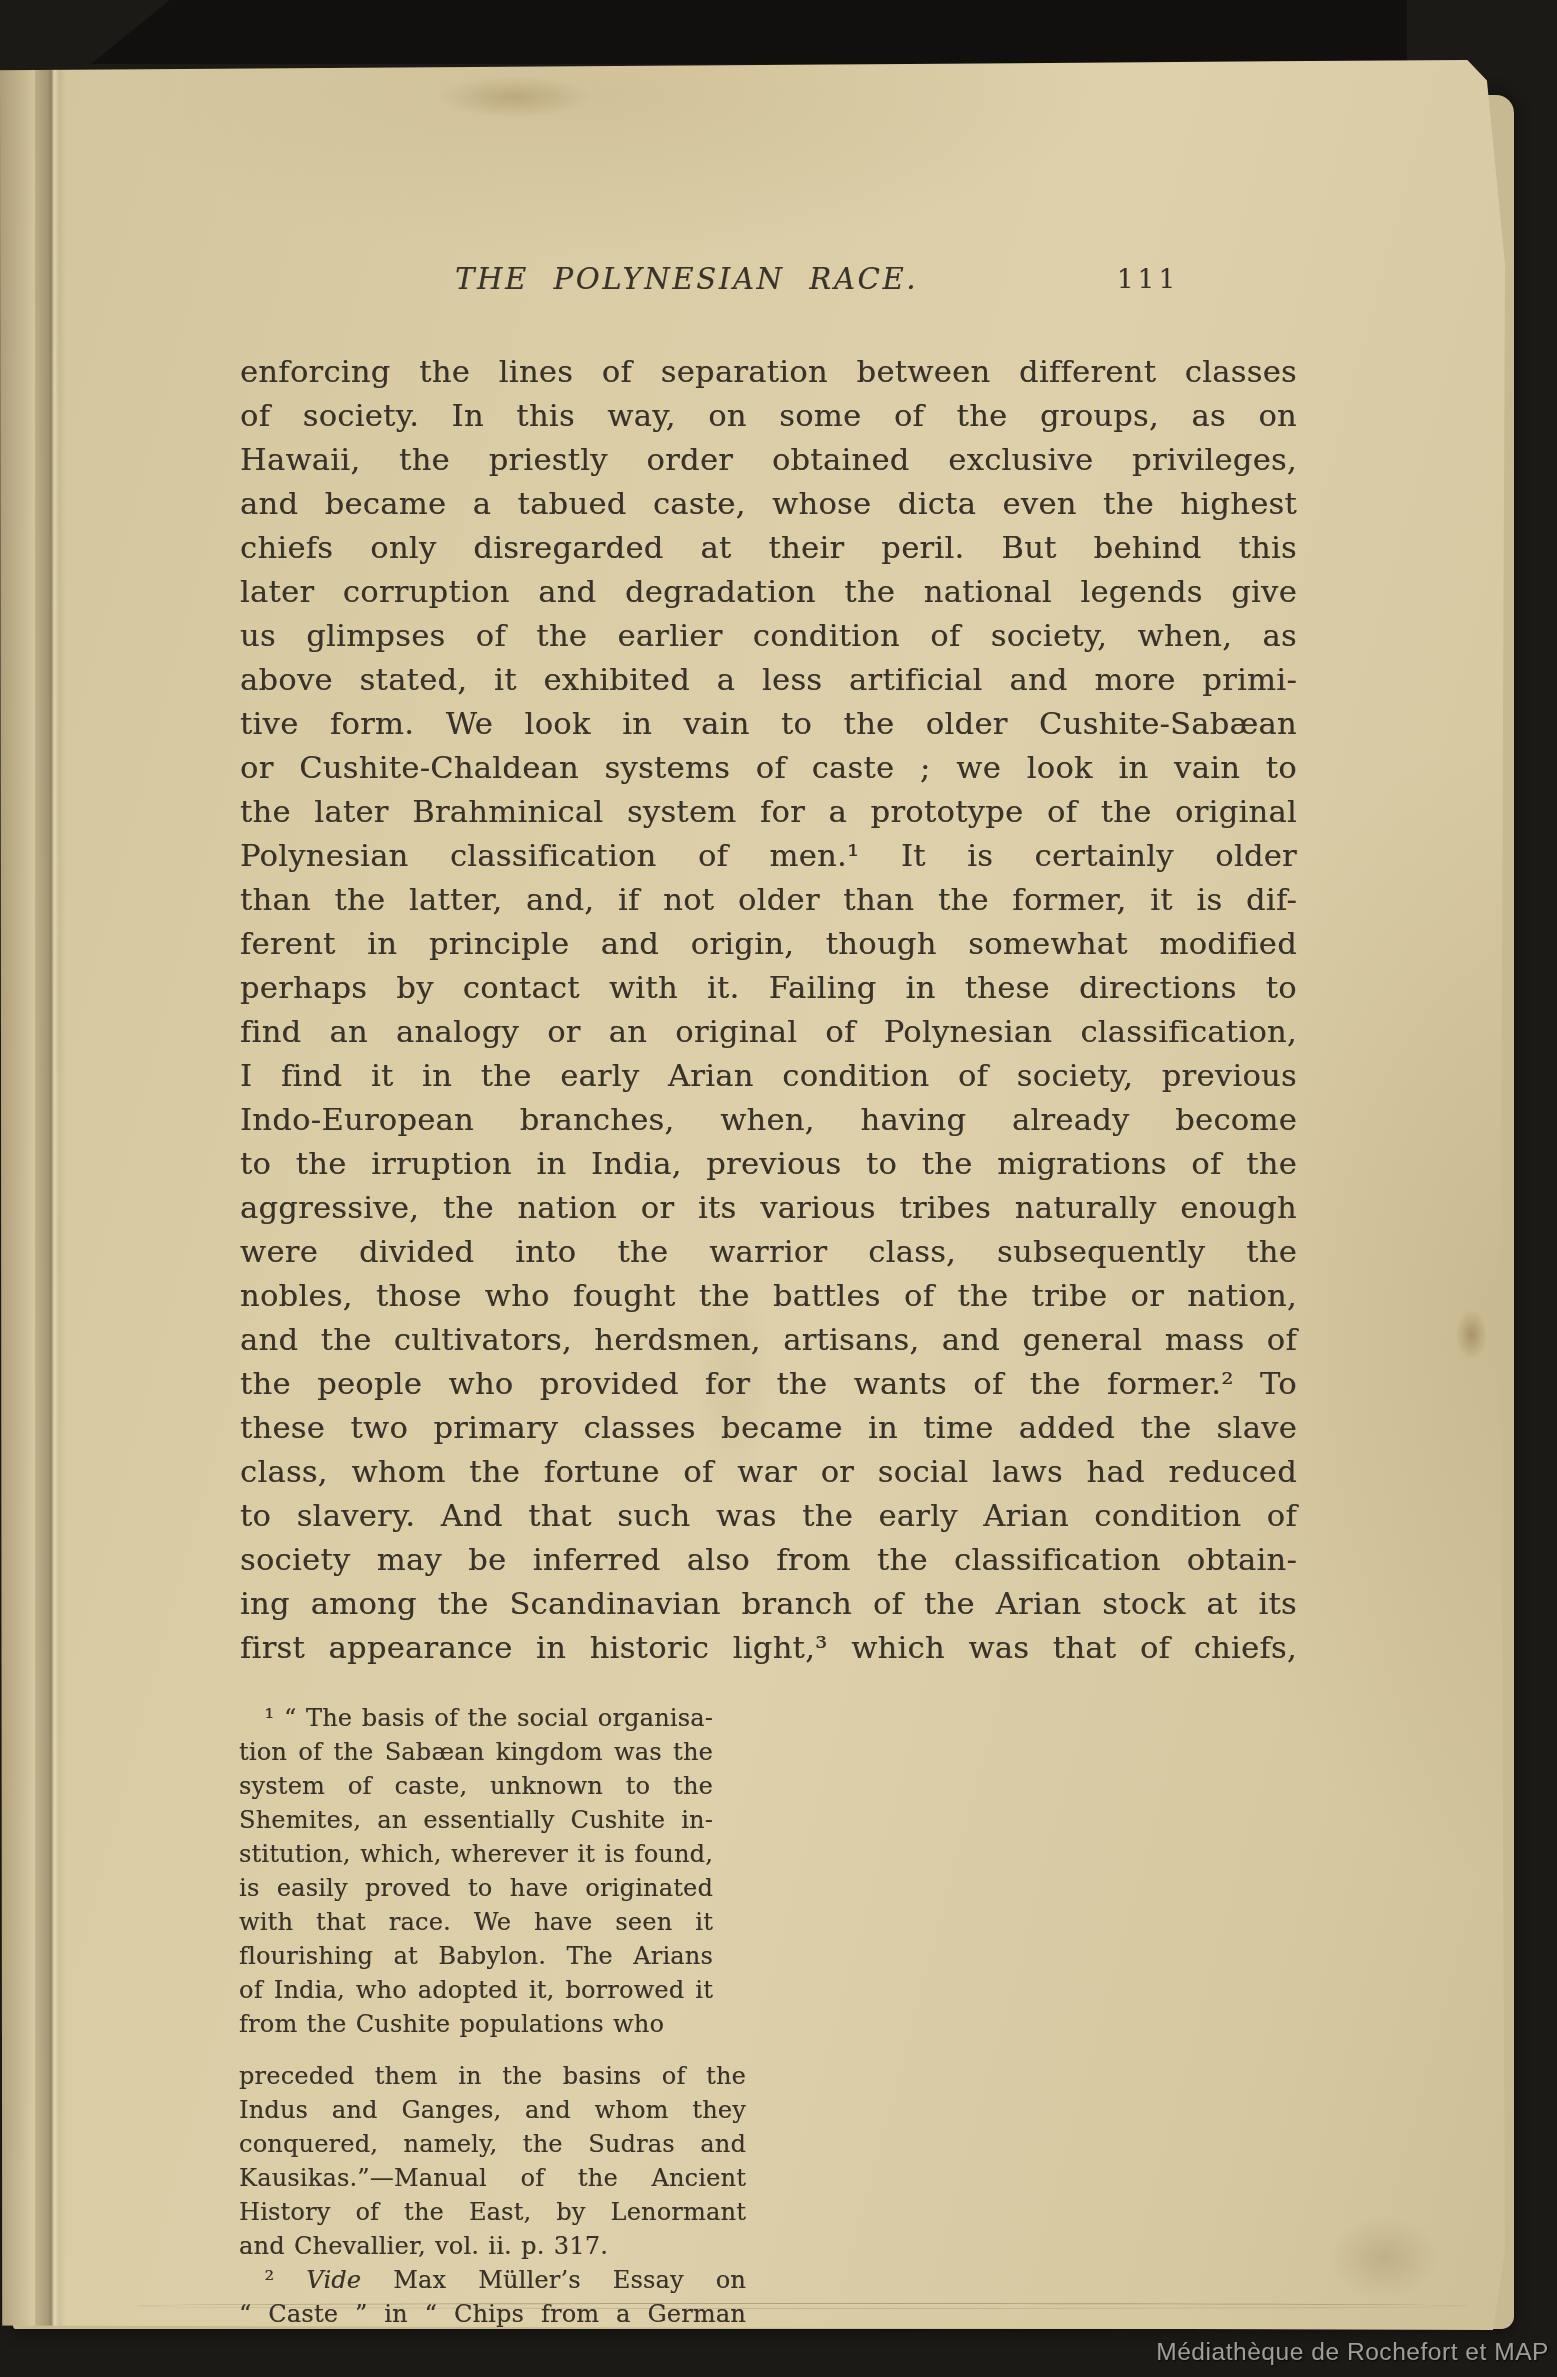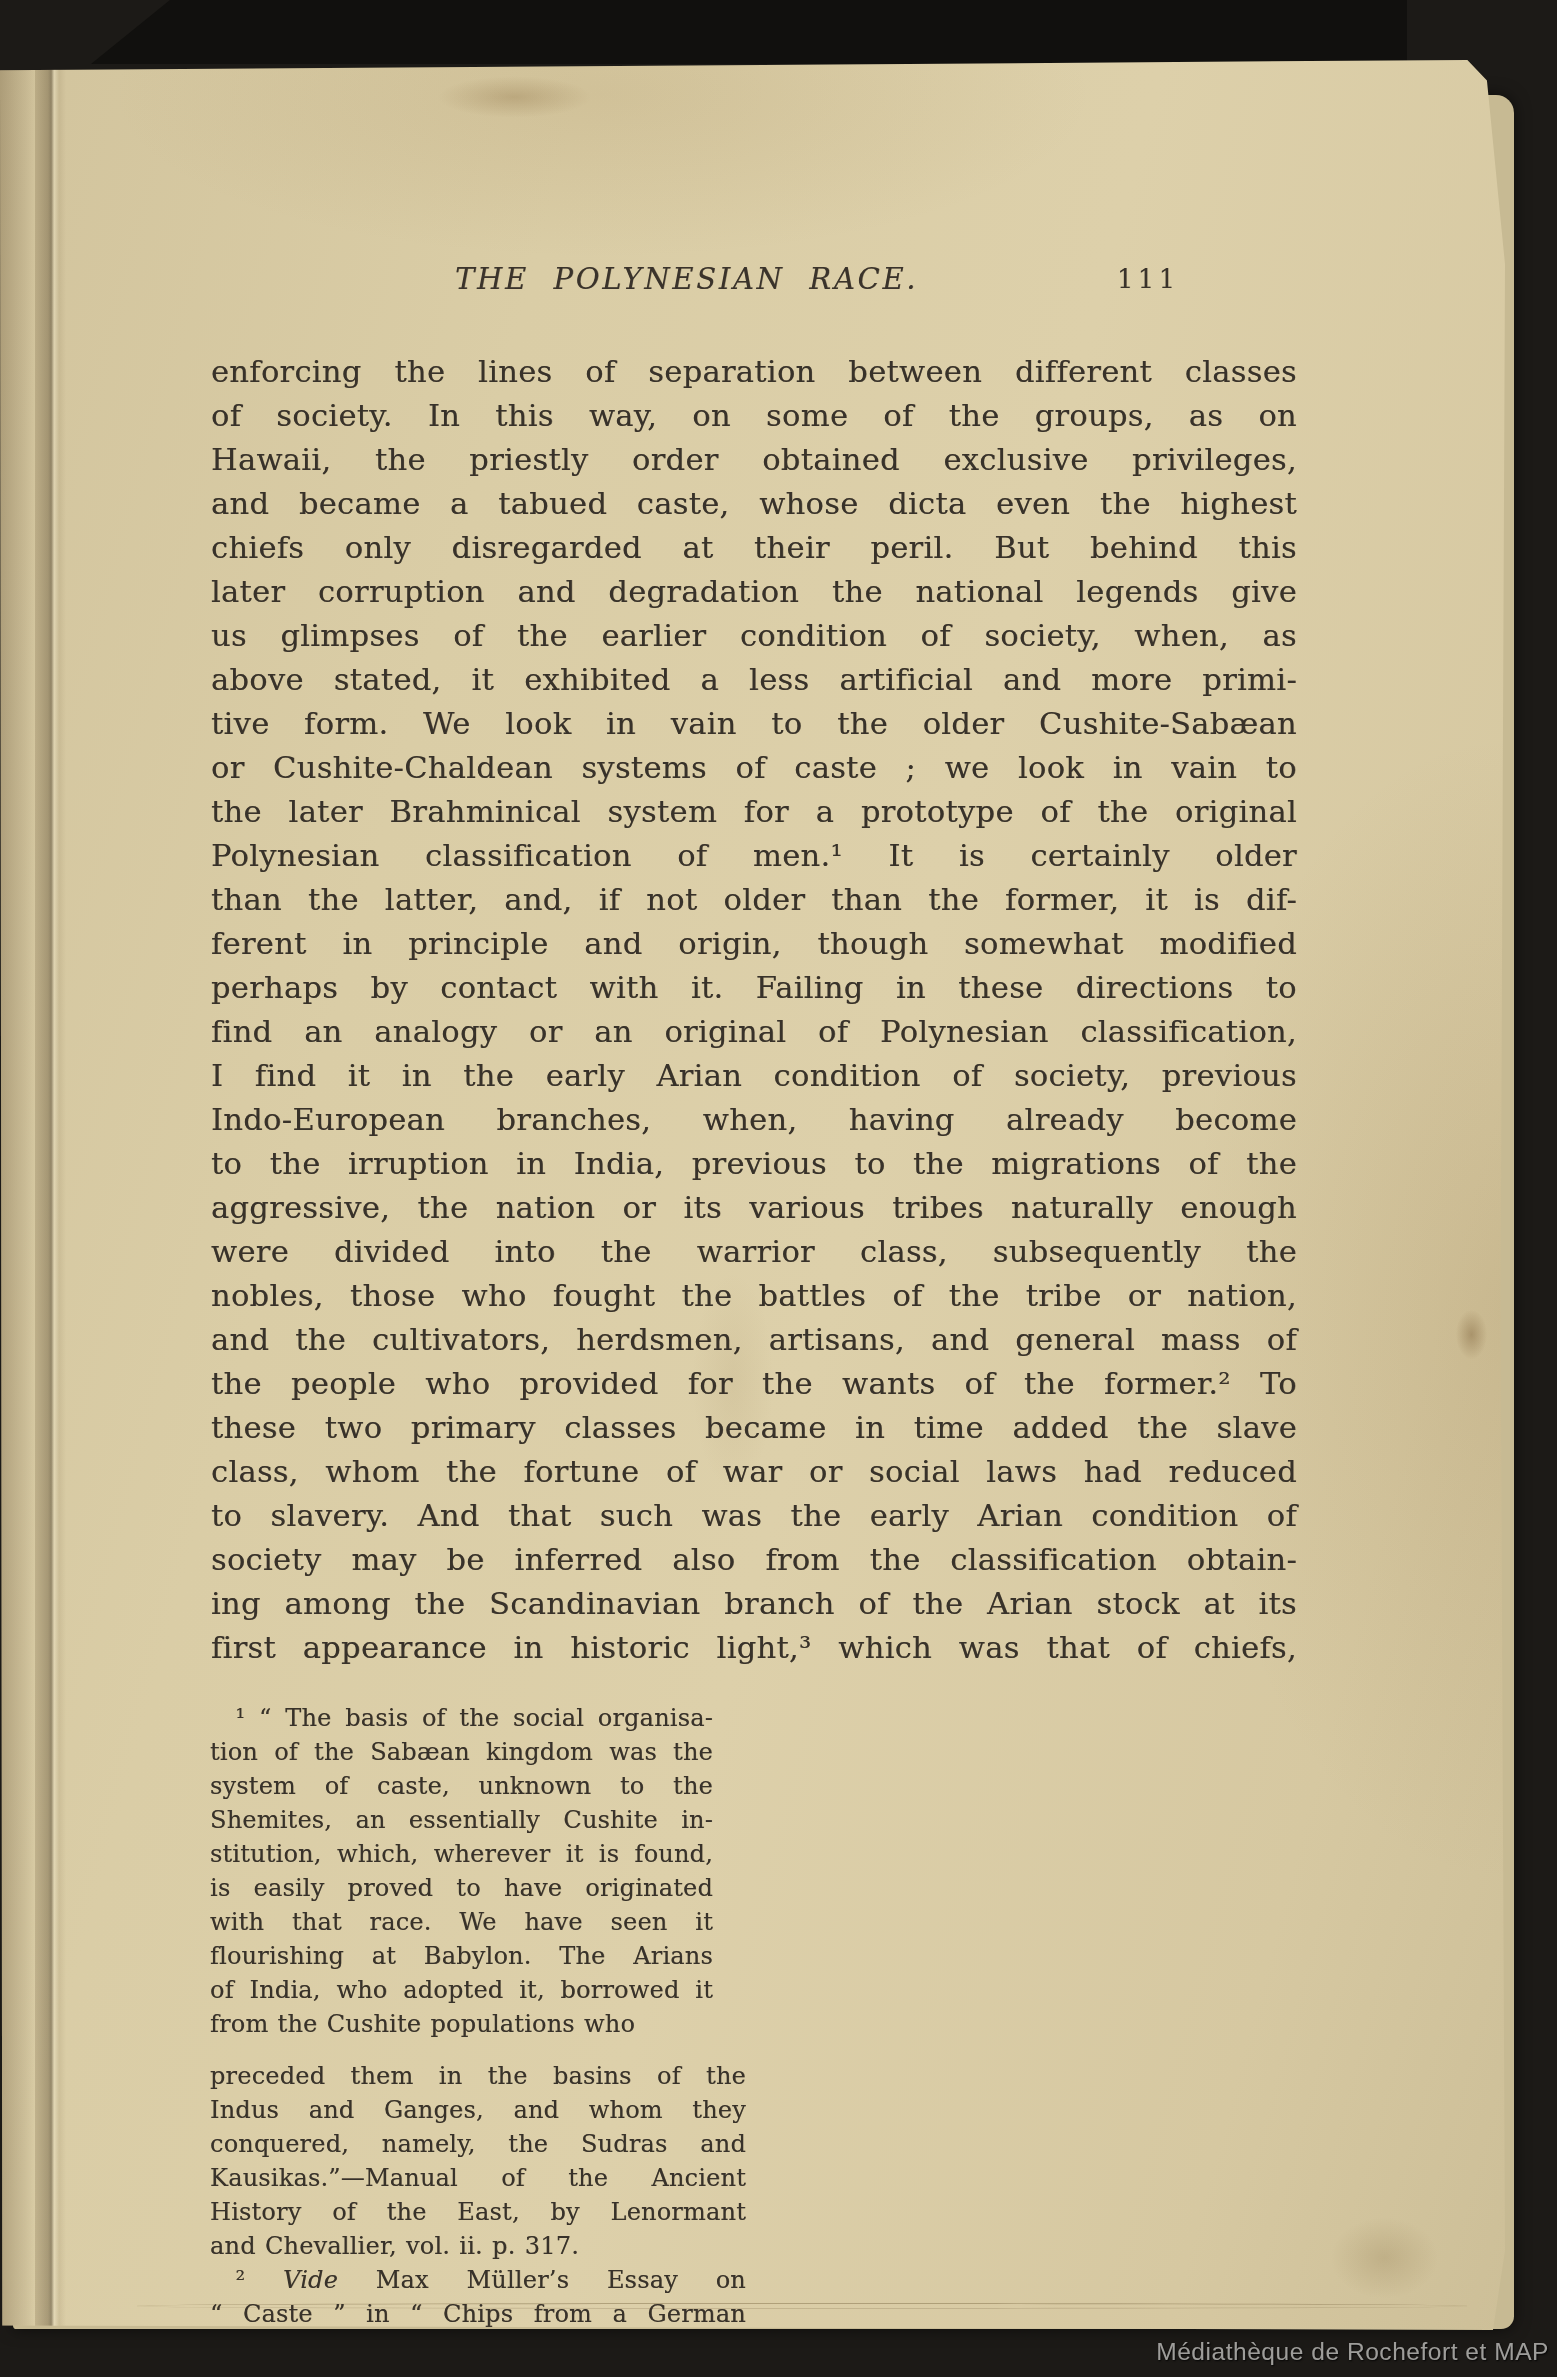--- a/index.html
+++ b/index.html
@@ -86,21 +86,21 @@
     position:absolute;left:210px;top:1641px;width:1057px;
     display:flex;gap:18px;
     font-size:24px;color:#38322a;
     letter-spacing:0.2px;word-spacing:1.4px;
     text-shadow:0.3px 0.3px 0.5px rgba(60,50,35,.5);
     flex-direction:column;
   }
   .fncol{width:503px;}
   .fncol.fnright{width:536px;}
   .fncol .tline{line-height:34px;}
-  .tline{text-align:justify;text-align-last:justify;white-space:normal;}
+  .tline{text-align:justify;text-align-last:justify;white-space:normal;margin-left:29px;}
   .tline.flush{text-align-last:left;}
   .tline.fn-first{text-indent:25.5px;}
   
   .watermark{
     position:absolute;right:9px;bottom:11px;
     font-family:"Liberation Sans", sans-serif;
     font-size:24.6px;color:#9e9d9a;letter-spacing:0.5px;
     text-shadow:0.9px 0.9px 1.8px rgba(0,0,0,.85), 0 0 0.9px rgba(255,255,255,.12);
     text-align:right;
   }

